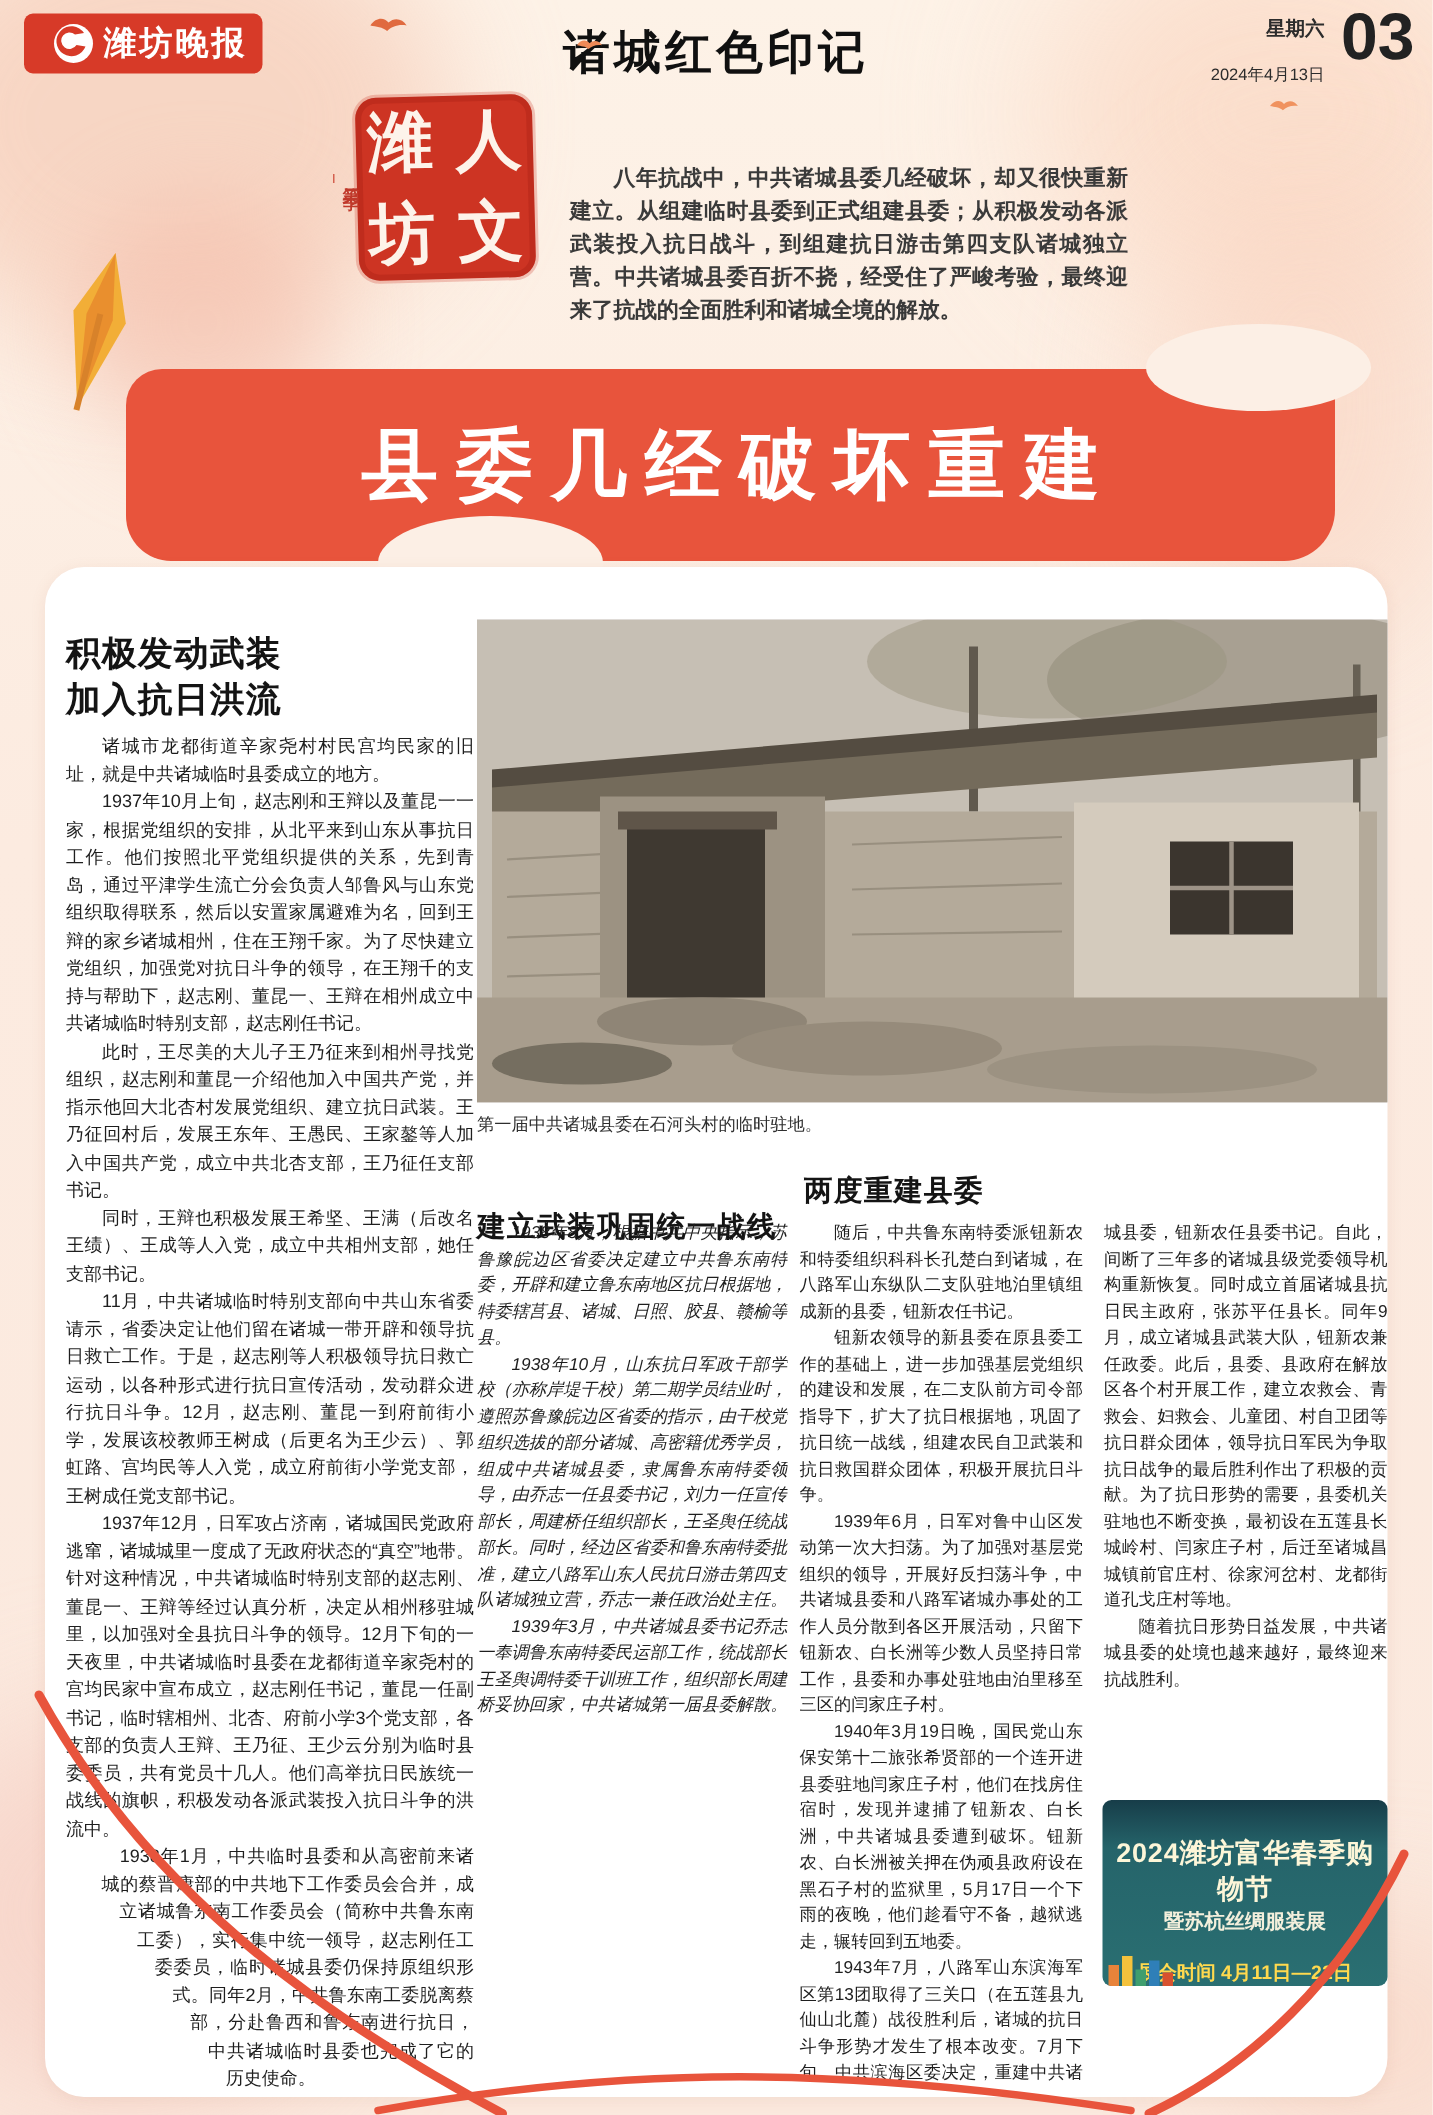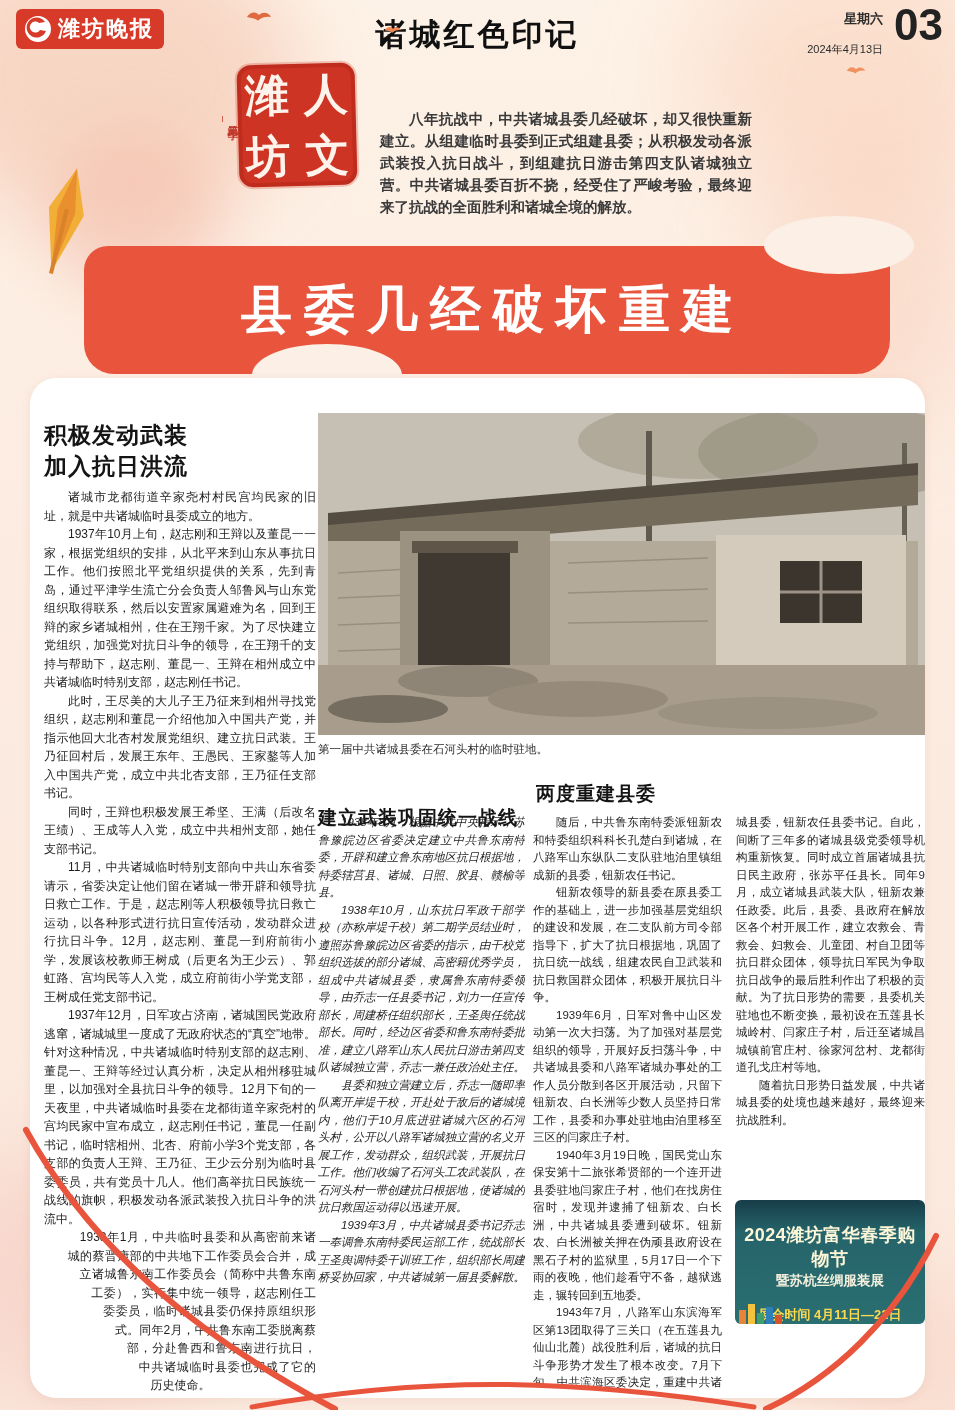--- a/index.html
+++ b/index.html
@@ -14,21 +14,21 @@
   .blob { position:absolute; border-radius:50%; pointer-events:none; }
   .b1 { left:-80px; top:-70px; width:380px; height:300px; background:#f6cdb9; filter:blur(40px); opacity:.75; }
   .b2 { left:690px; top:-60px; width:330px; height:270px; background:#fbdcc9; filter:blur(50px); opacity:.85; }
   .b3 { left:770px; top:110px; width:210px; height:320px; background:#f9d3c0; filter:blur(45px); opacity:.6; }
   .b4 { left:-70px; top:1140px; width:310px; height:270px; background:#f6cfc4; filter:blur(45px); opacity:.7; }
   .b5 { left:50px; top:130px; width:170px; height:170px; background:#f3b9a6; filter:blur(30px); opacity:.5; }
   .b6 { left:810px; top:1270px; width:210px; height:170px; background:#f8d8c9; filter:blur(40px); opacity:.7; }
 
   
   .logo-box{ position:absolute; left:16px; top:9px; height:40px; background:#d73a28;
-    border-radius:6px; display:flex; align-items:center; padding:0 10px 0 8px; gap:6px; z-index:6;}
+    border-radius:6px; display:flex; align-items:center; padding:0 10px 0 19px; gap:6px; z-index:6;}
   .logo-text{ color:#fff; font-size:22px; font-weight:900; letter-spacing:2px; }
   .masthead{ position:absolute; left:50%; transform:translateX(-50%); top:14px;
     font-size:31px; font-weight:900; letter-spacing:3px; color:#101010; z-index:6; }
   .dateblock{ position:absolute; right:72px; top:10px; text-align:right; z-index:6; color:#2c2c2c;}
   .dateblock .wd{ font-size:13px; font-weight:700; }
   .dateblock .dt{ font-size:11px; margin-top:14px; }
   .pageno{ position:absolute; right:12px; top:0px; font-size:44px; font-weight:900; color:#222; z-index:6;}
 
   
   .seal{ position:absolute; left:238px; top:64px; width:118px; height:122px; background:#cd3423;
@@ -214,21 +214,20 @@
     <rect width="607" height="322" fill="#b09273" opacity=".10"></rect>
   </svg>
 </div>
 <div class="caption">第一届中共诸城县委在石河头村的临时驻地。</div>
 
 <div class="sec-title st-a">建立武装巩固统一战线</div>
 <div class="sec-title st-b">两度重建县委</div>
 <div class="col-a">
     <p class="para">1938年8月，根据中共中央指示，苏鲁豫皖边区省委决定建立中共鲁东南特委，开辟和建立鲁东南地区抗日根据地，特委辖莒县、诸城、日照、胶县、赣榆等县。</p>
     <p class="para">1938年10月，山东抗日军政干部学校（亦称岸堤干校）第二期学员结业时，遵照苏鲁豫皖边区省委的指示，由干校党组织选拔的部分诸城、高密籍优秀学员，组成中共诸城县委，隶属鲁东南特委领导，由乔志一任县委书记，刘力一任宣传部长，周建桥任组织部长，王圣舆任统战部长。同时，经边区省委和鲁东南特委批准，建立八路军山东人民抗日游击第四支队诸城独立营，乔志一兼任政治处主任。</p>
-    <p class="para">县委和独立营建立后，乔志一随即率队离开岸堤干校，开赴处于敌后的诸城境内，他们于10月底进驻诸城六区的石河头村，公开以八路军诸城独立营的名义开展工作，发动群众，组织武装，开展抗日工作。他们收编了石河头工农武装队，在石河头村一带创建抗日根据地，使诸城的抗日救国运动得以迅速开展。</p>
     <p class="para">1939年3月，中共诸城县委书记乔志一奉调鲁东南特委民运部工作，统战部长王圣舆调特委干训班工作，组织部长周建桥妥协回家，中共诸城第一届县委解散。</p>
   </div>
 <div class="col-bc">
     <p class="para">随后，中共鲁东南特委派钮新农和特委组织科科长孔楚白到诸城，在八路军山东纵队二支队驻地泊里镇组成新的县委，钮新农任书记。</p>
     <p class="para">钮新农领导的新县委在原县委工作的基础上，进一步加强基层党组织的建设和发展，在二支队前方司令部指导下，扩大了抗日根据地，巩固了抗日统一战线，组建农民自卫武装和抗日救国群众团体，积极开展抗日斗争。</p>
     <p class="para">1939年6月，日军对鲁中山区发动第一次大扫荡。为了加强对基层党组织的领导，开展好反扫荡斗争，中共诸城县委和八路军诸城办事处的工作人员分散到各区开展活动，只留下钮新农、白长洲等少数人员坚持日常工作，县委和办事处驻地由泊里移至三区的闫家庄子村。</p>
     <p class="para">1940年3月19日晚，国民党山东保安第十二旅张希贤部的一个连开进县委驻地闫家庄子村，他们在找房住宿时，发现并逮捕了钮新农、白长洲，中共诸城县委遭到破坏。钮新农、白长洲被关押在伪顽县政府设在黑石子村的监狱里，5月17日一个下雨的夜晚，他们趁看守不备，越狱逃走，辗转回到五地委。</p>
     <p class="para">1943年7月，八路军山东滨海军区第13团取得了三关口（在五莲县九仙山北麓）战役胜利后，诸城的抗日斗争形势才发生了根本改变。7月下旬，中共滨海区委决定，重建中共诸城县委，钮新农任县委书记。自此，间断了三年多的诸城县级党委领导机构重新恢复。同时成立首届诸城县抗日民主政府，张苏平任县长。同年9月，成立诸城县武装大队，钮新农兼任政委。此后，县委、县政府在解放区各个村开展工作，建立农救会、青救会、妇救会、儿童团、村自卫团等抗日群众团体，领导抗日军民为争取抗日战争的最后胜利作出了积极的贡献。为了抗日形势的需要，县委机关驻地也不断变换，最初设在五莲县长城岭村、闫家庄子村，后迁至诸城昌城镇前官庄村、徐家河岔村、龙都街道孔戈庄村等地。</p>
     <p class="para">随着抗日形势日益发展，中共诸城县委的处境也越来越好，最终迎来抗战胜利。</p>
   </div>

